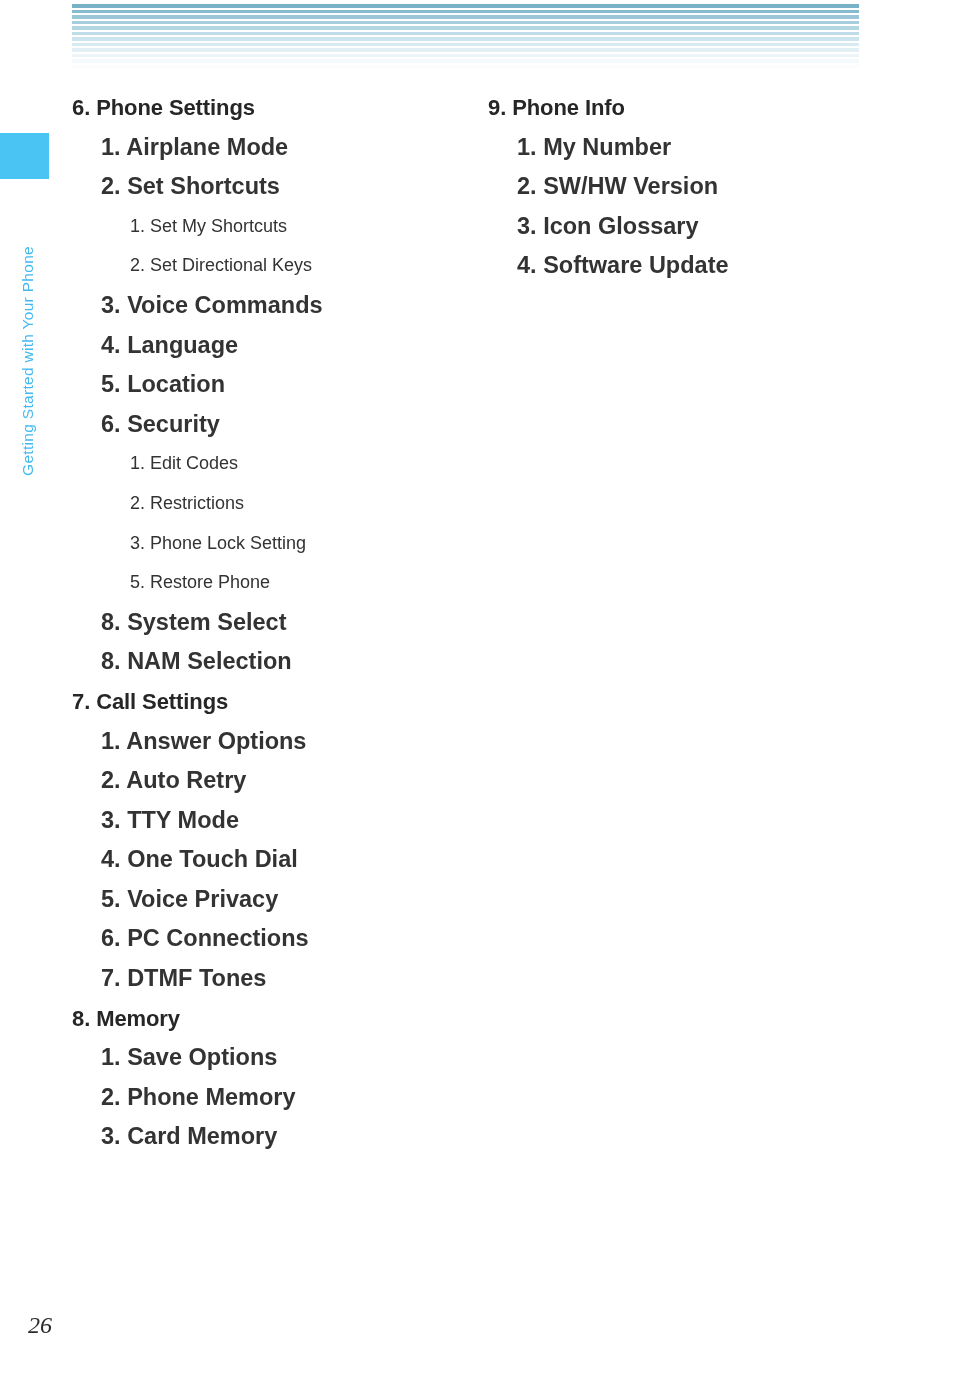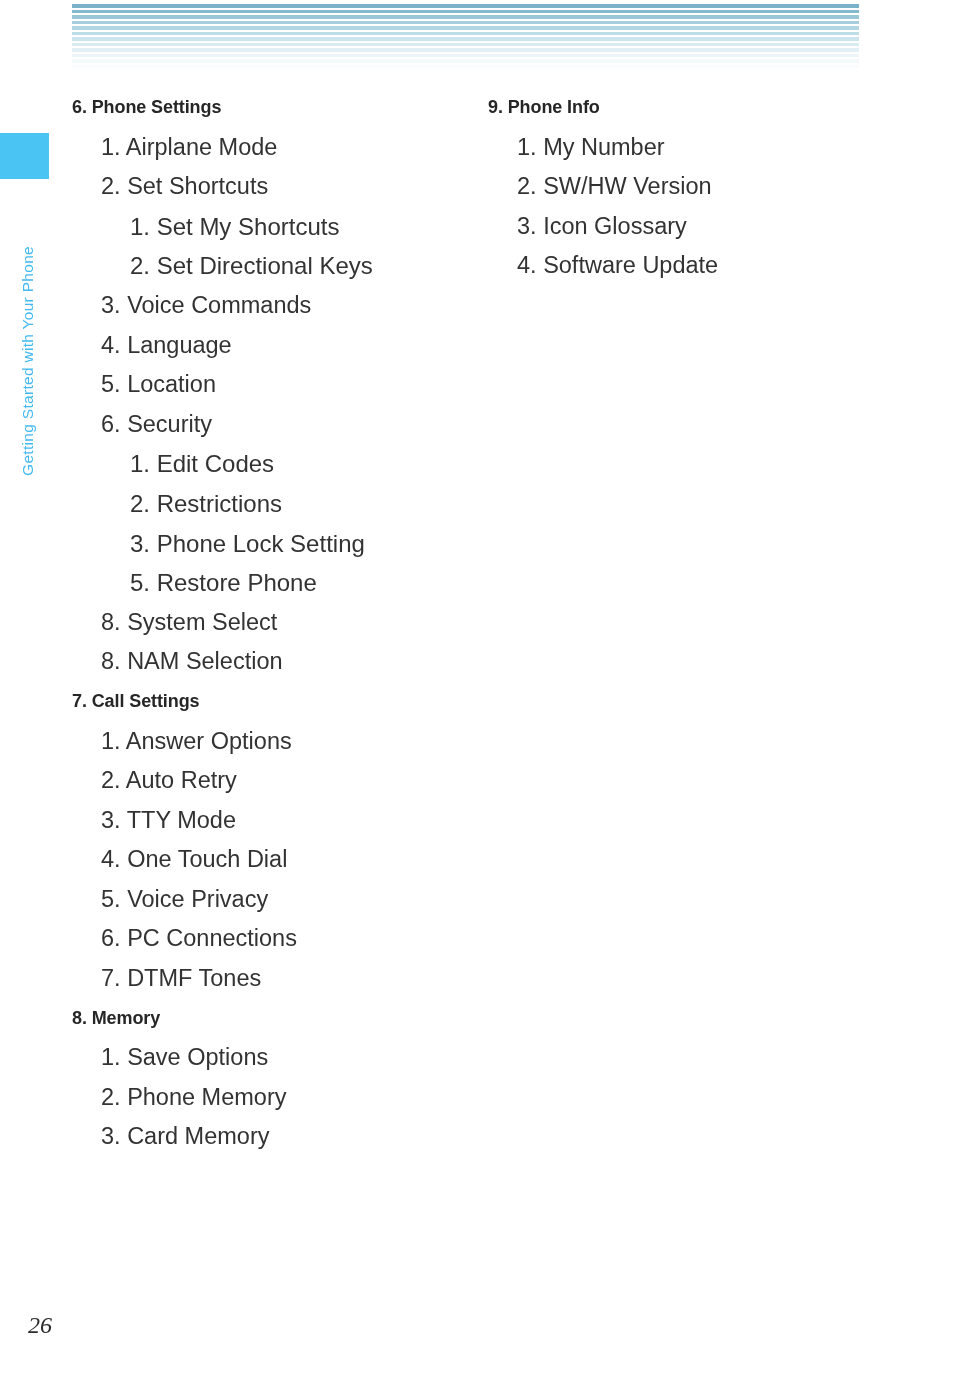--- a/index.html
+++ b/index.html
@@ -78,38 +78,38 @@
   .col-left  { left: 72px;  width: 400px; }
   .col-right { left: 488px; width: 400px; }
 
   .entry {
     color: #2f2f2f;
     font-family: "Liberation Sans", sans-serif;
     white-space: nowrap;
   }
   
   .lvl1 {
-    font-size: 18px;
+    font-size: 22px;
     font-weight: bold;
     line-height: 39.6px;
     margin-left: 0px;
     letter-spacing: -0.1px;
     color: #262626;
   }
   
   .lvl2 {
     font-size: 23.5px;
-    font-weight: normal;
+    font-weight: bold;
     line-height: 39.6px;
     margin-left: 29px;
     color: #333333;
   }
   
   .lvl3 {
-    font-size: 24px;
+    font-size: 18px;
     font-weight: normal;
     line-height: 39.6px;
     margin-left: 58px;
     color: #333333;
   }
 
   
   .page-number {
     position: absolute;
     left: 28px;

